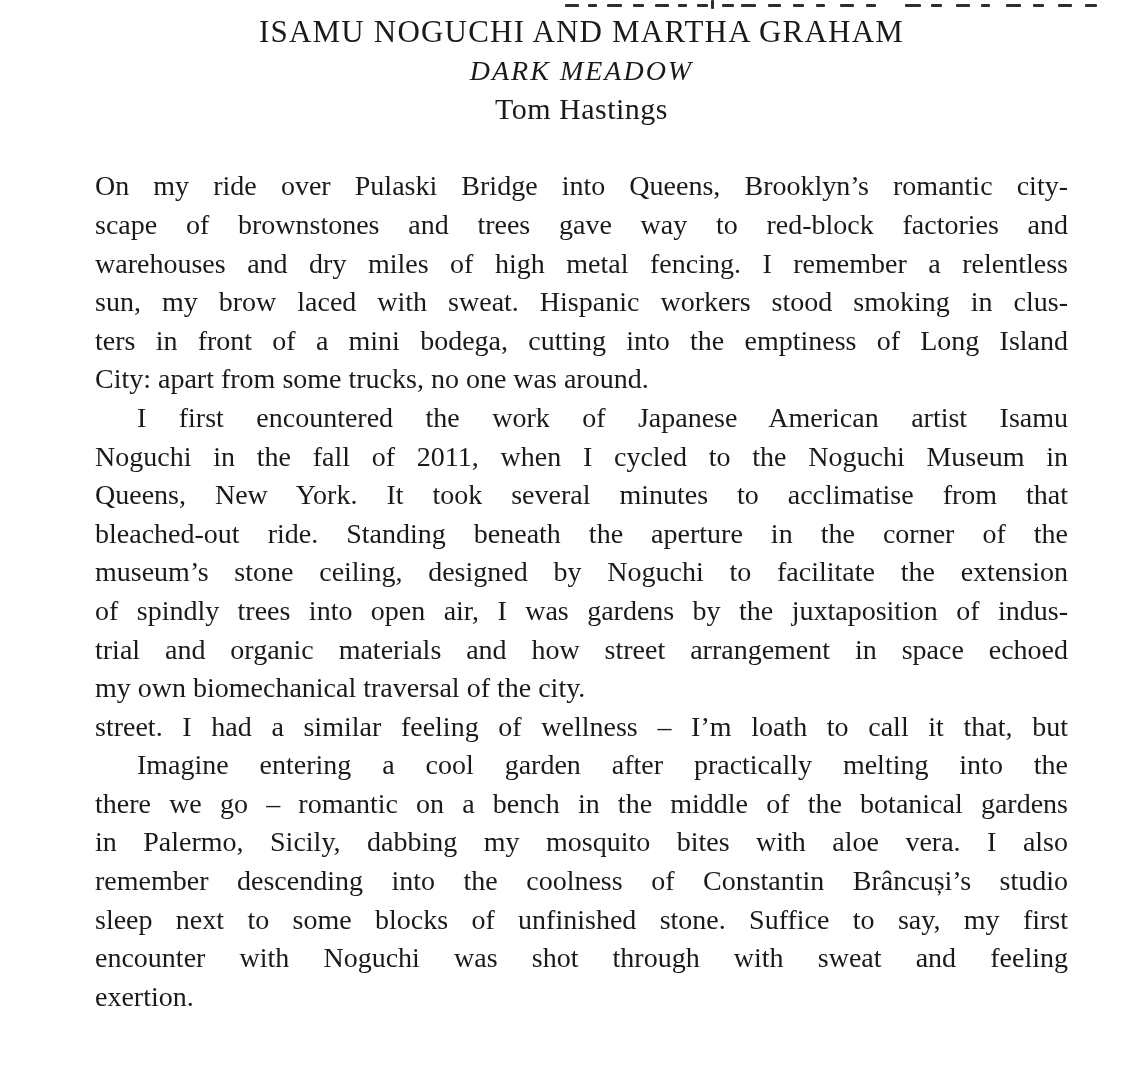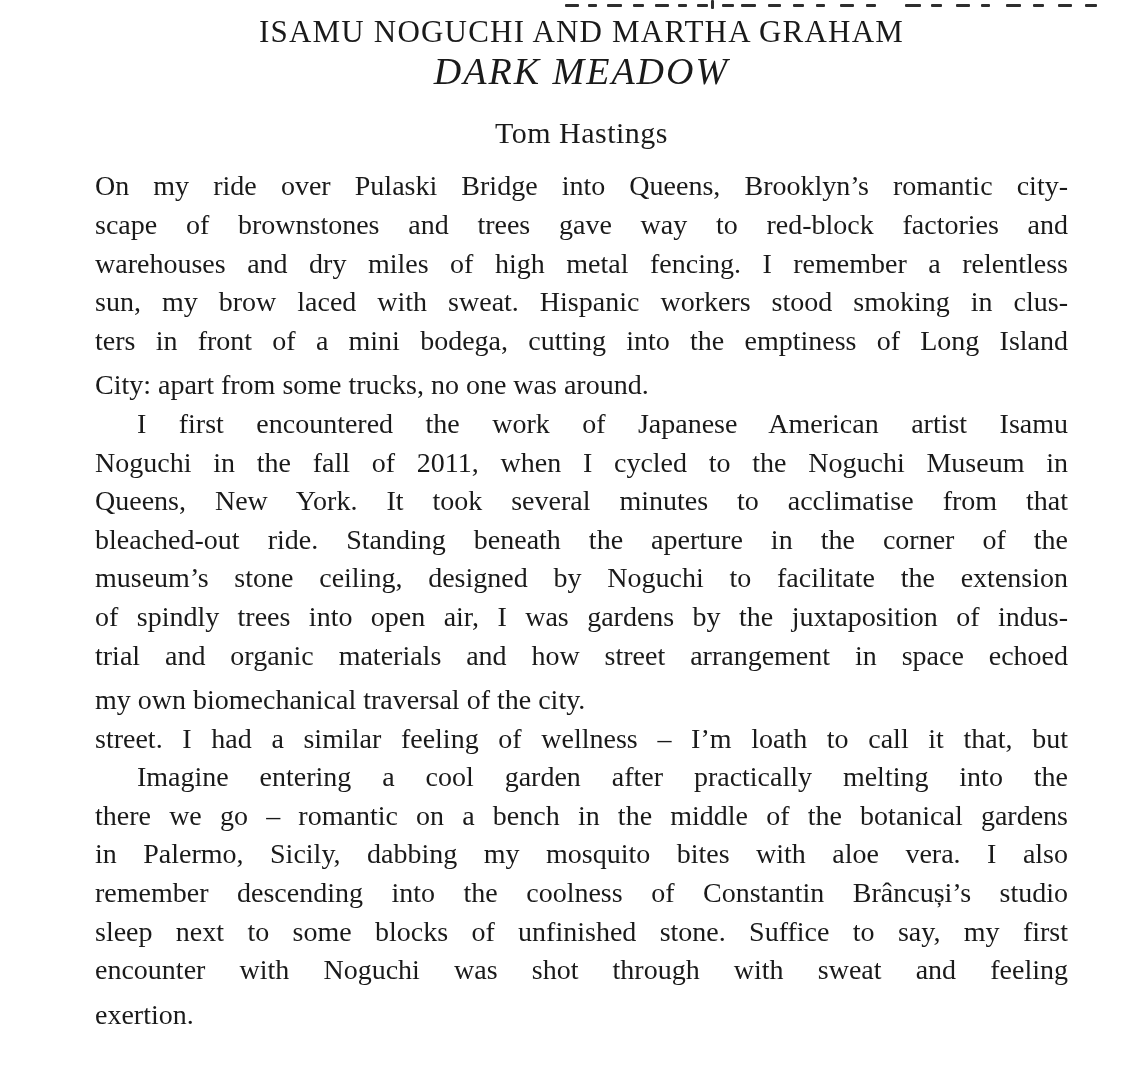--- a/index.html
+++ b/index.html
@@ -43,47 +43,45 @@
   .header .hline {
     height: 38.6px;
     line-height: 38.6px;
     white-space: nowrap;
   }
   .title {
     font-size: 31px;
     letter-spacing: 1.2px;
   }
   .subtitle {
-    font-size: 38px;
+    font-size: 28px;
     font-style: italic;
     letter-spacing: 2px;
   }
   .author {
     font-size: 30px;
     letter-spacing: 0.5px;
-    margin-top: 24px;
   }
   .textblock {
     position: absolute;
     top: 167.4px;
     left: 95px;
     width: 973px;
     font-size: 28px;
     font-feature-settings: "onum";
   }
   .bodyline {
     height: 38.6px;
     line-height: 38.6px;
     text-align: justify;
     text-align-last: justify;
     overflow: visible;
   }
   .bodyline.last {
     text-align-last: left;
-    margin-top: 6px;
   }
   .bodyline.indent {
     text-indent: 42px;
   }
 </style>
 </head>
 <body>
 
 <div class="page">
 

